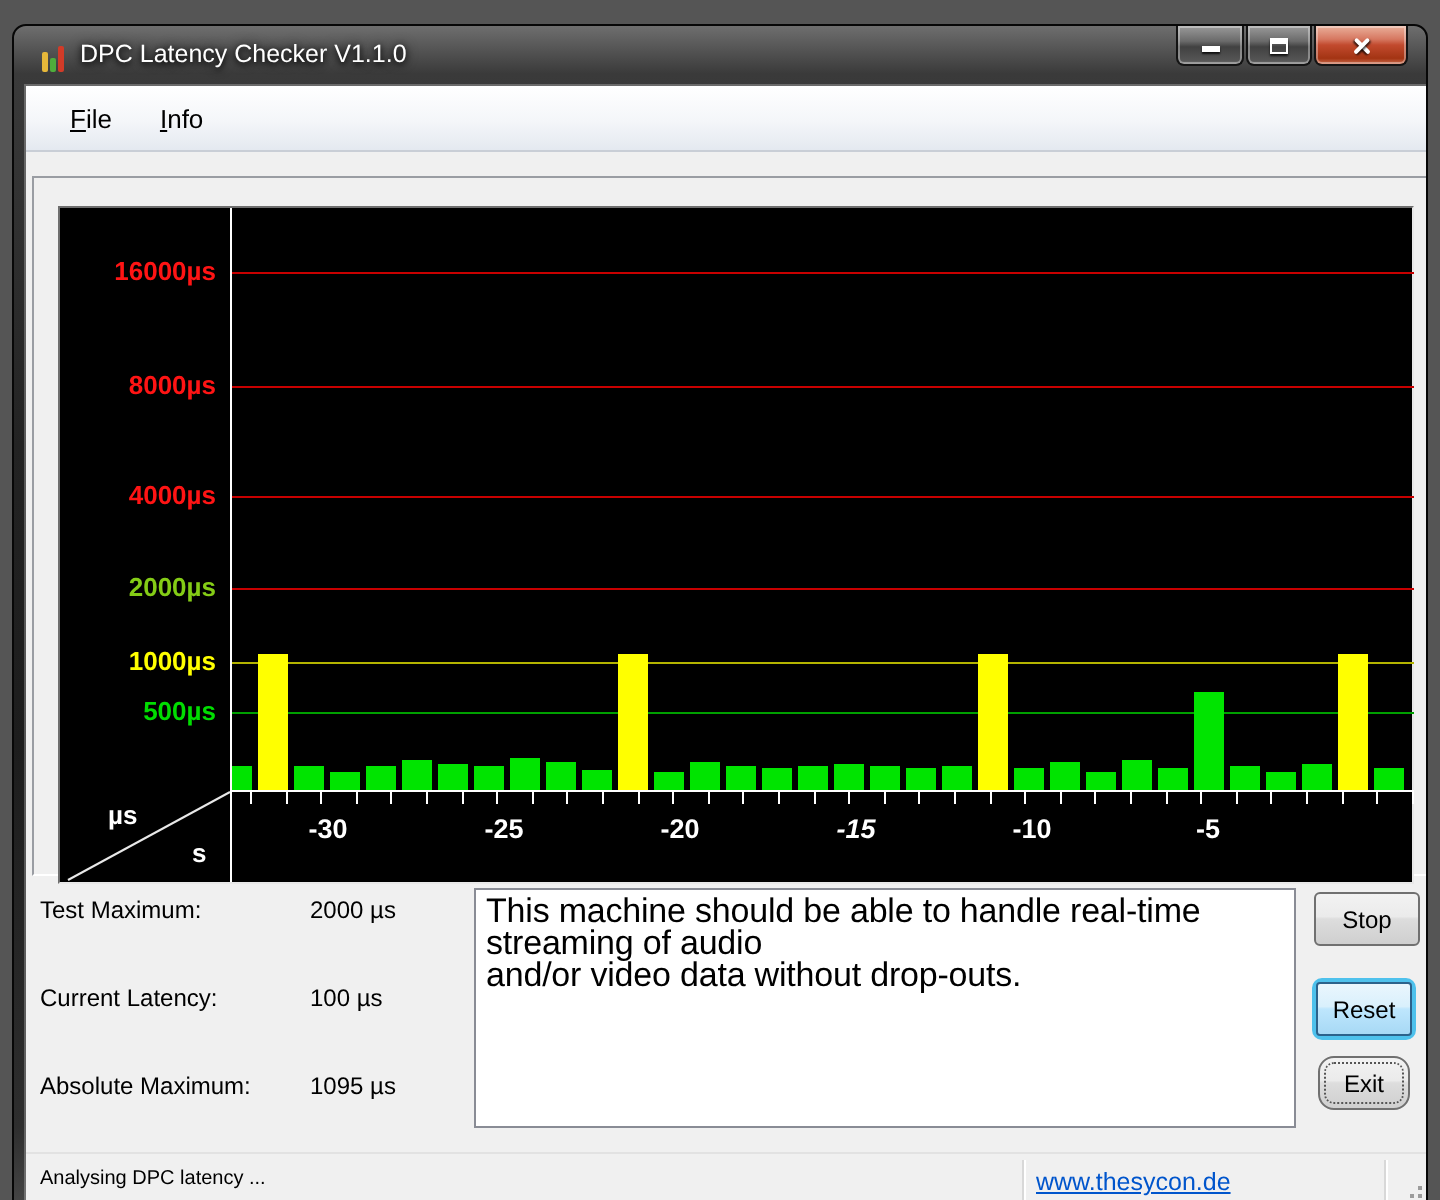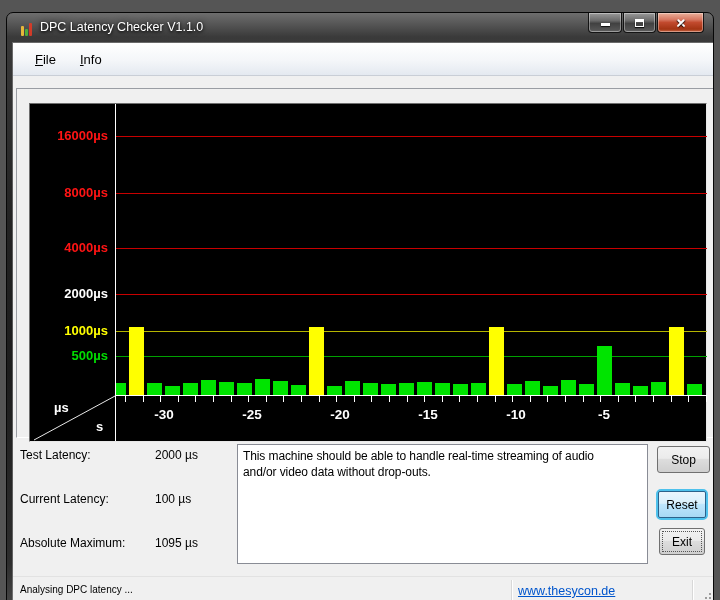--- a/index.html
+++ b/index.html
@@ -52,32 +52,32 @@
   .corner .u-x{position:absolute;left:66px;top:24px;color:#fff;font-size:13px;font-weight:bold;}
   .x-axis{position:absolute;left:86px;top:292px;width:591px;height:45px;overflow:hidden;}
   .tick{position:absolute;top:0;width:1px;height:6px;background:#fff;}
   .x-label{position:absolute;top:11px;transform:translateX(-50%);color:#fff;font-size:13.5px;font-weight:bold;}
   
   .stat-row{position:absolute;left:7px;width:210px;height:16px;font-size:12px;color:#000;}
   .stat-label{position:absolute;left:0;}
   .stat-value{position:absolute;left:135px;}
   
   .message-box{position:absolute;left:224px;top:401px;width:411px;height:120px;background:#fff;
-    border:1px solid #898c95;font-size:12px;color:#000;padding:3px 5px;line-height:16px;
+    border:1px solid #898c95;font-size:17px;color:#000;padding:3px 5px;line-height:16px;
     white-space:pre-line;letter-spacing:-0.1px;}
   
   .btn{position:absolute;font-size:12px;color:#000;text-align:center;
     background:linear-gradient(180deg,#f2f2f2 0%,#ebebeb 45%,#dddddd 50%,#cfcfcf 100%);
     border:1px solid #707070;border-radius:3px;padding:0;}
   .btn-stop{left:644px;top:403px;width:53px;height:27px;}
   .reset-wrap{position:absolute;left:643px;top:446px;width:52px;height:31px;border:2px solid #4ec1ec;border-radius:5px;background:#8bd8f6;}
   .btn-reset{position:relative;width:100%;height:100%;display:block;font-size:12px;color:#000;
     background:linear-gradient(180deg,#eaf6fd 0%,#d9f0fc 45%,#bee6fd 50%,#a7d9f5 100%);
     border:1px solid #2c628b;border-radius:2px;}
-  .btn-exit{left:646px;top:485px;width:46px;height:27px;outline:1px dotted #555;outline-offset:-4px;}
+  .btn-exit{left:646px;top:485px;width:46px;height:27px;outline:1px dotted #555;outline-offset:-4px;border-radius:8px;}
   
   .statusbar{position:absolute;left:0;top:533px;width:100%;height:30px;background:#f0f0f0;border-top:1px solid #e2e2e2;}
   .status-text{position:absolute;left:7px;top:7px;font-size:10px;color:#000;}
   .status-sep{position:absolute;top:3px;width:1px;height:24px;background:#d8d8d8;box-shadow:1px 0 0 #fff;}
   .sep1{left:498px;} .sep2{left:679px;}
   .status-link{position:absolute;left:505px;top:7px;font-size:12.5px;color:#0055cc;text-decoration:underline;cursor:pointer;}
   .grip{position:absolute;right:3px;bottom:4px;width:13px;height:13px;}
   .grip::before{content:"";position:absolute;left:0;top:8px;width:2px;height:2px;background:#9c9c9c;
     box-shadow:4px 0 0 #9c9c9c,8px 0 0 #9c9c9c,4px -4px 0 #9c9c9c,8px -4px 0 #9c9c9c,8px -8px 0 #9c9c9c;}
 </style>
@@ -115,21 +115,21 @@
       <span class="menu-item">File</span>
       <span class="menu-item">Info</span>
     </div>
 
     <div class="chart-panel">
       <div class="chart-black">
         <div class="y-gutter">
             <div class="y-label" style="top: 23px; color: rgb(255, 20, 20);">16000µs</div>
             <div class="y-label" style="top: 80px; color: rgb(255, 20, 20);">8000µs</div>
             <div class="y-label" style="top: 135px; color: rgb(255, 20, 20);">4000µs</div>
-            <div class="y-label" style="top: 181px; color: #ffffff;">2000µs</div>
+            <div class="y-label" style="top: 181px; color: #84cc16;">2000µs</div>
             <div class="y-label" style="top: 218px; color: rgb(255, 255, 0);">1000µs</div>
             <div class="y-label" style="top: 243px; color: rgb(0, 221, 0);">500µs</div>
           </div>
         <div class="plot">
             <div class="gridline" style="top: 32px; background: rgb(200, 0, 0);"></div>
             <div class="gridline" style="top: 89px; background: rgb(200, 0, 0);"></div>
             <div class="gridline" style="top: 144px; background: rgb(200, 0, 0);"></div>
             <div class="gridline" style="top: 190px; background: rgb(200, 0, 0);"></div>
             <div class="gridline" style="top: 227px; background: rgb(180, 180, 0);"></div>
             <div class="gridline" style="top: 252px; background: rgb(0, 160, 0);"></div>
@@ -207,29 +207,29 @@
             <div class="tick" style="left: 484px;"></div>
             <div class="tick" style="left: 502px;"></div>
             <div class="tick" style="left: 519px;"></div>
             <div class="tick" style="left: 537px;"></div>
             <div class="tick" style="left: 555px;"></div>
             <div class="tick" style="left: 572px;"></div>
             <div class="tick" style="left: 590px;"></div>
             <div class="x-label" style="left: 48px;">-30</div>
             <div class="x-label" style="left: 136px;">-25</div>
             <div class="x-label" style="left: 224px;">-20</div>
-            <div class="x-label" style="left: 312px;">-15</div>
+            <div class="x-label" style="left: 312px; font-style: italic;">-15</div>
             <div class="x-label" style="left: 400px;">-10</div>
             <div class="x-label" style="left: 488px;">-5</div>
           </div>
       </div>
     </div>
 
     <div class="stat-row" style="top:405px">
-      <span class="stat-label">Test Latency:</span>
+      <span class="stat-label">Test Maximum:</span>
       <span class="stat-value">2000 µs</span>
     </div>
     <div class="stat-row" style="top:449px">
       <span class="stat-label">Current Latency:</span>
       <span class="stat-value">100 µs</span>
     </div>
     <div class="stat-row" style="top:493px">
       <span class="stat-label">Absolute Maximum:</span>
       <span class="stat-value">1095 µs</span>
     </div>

